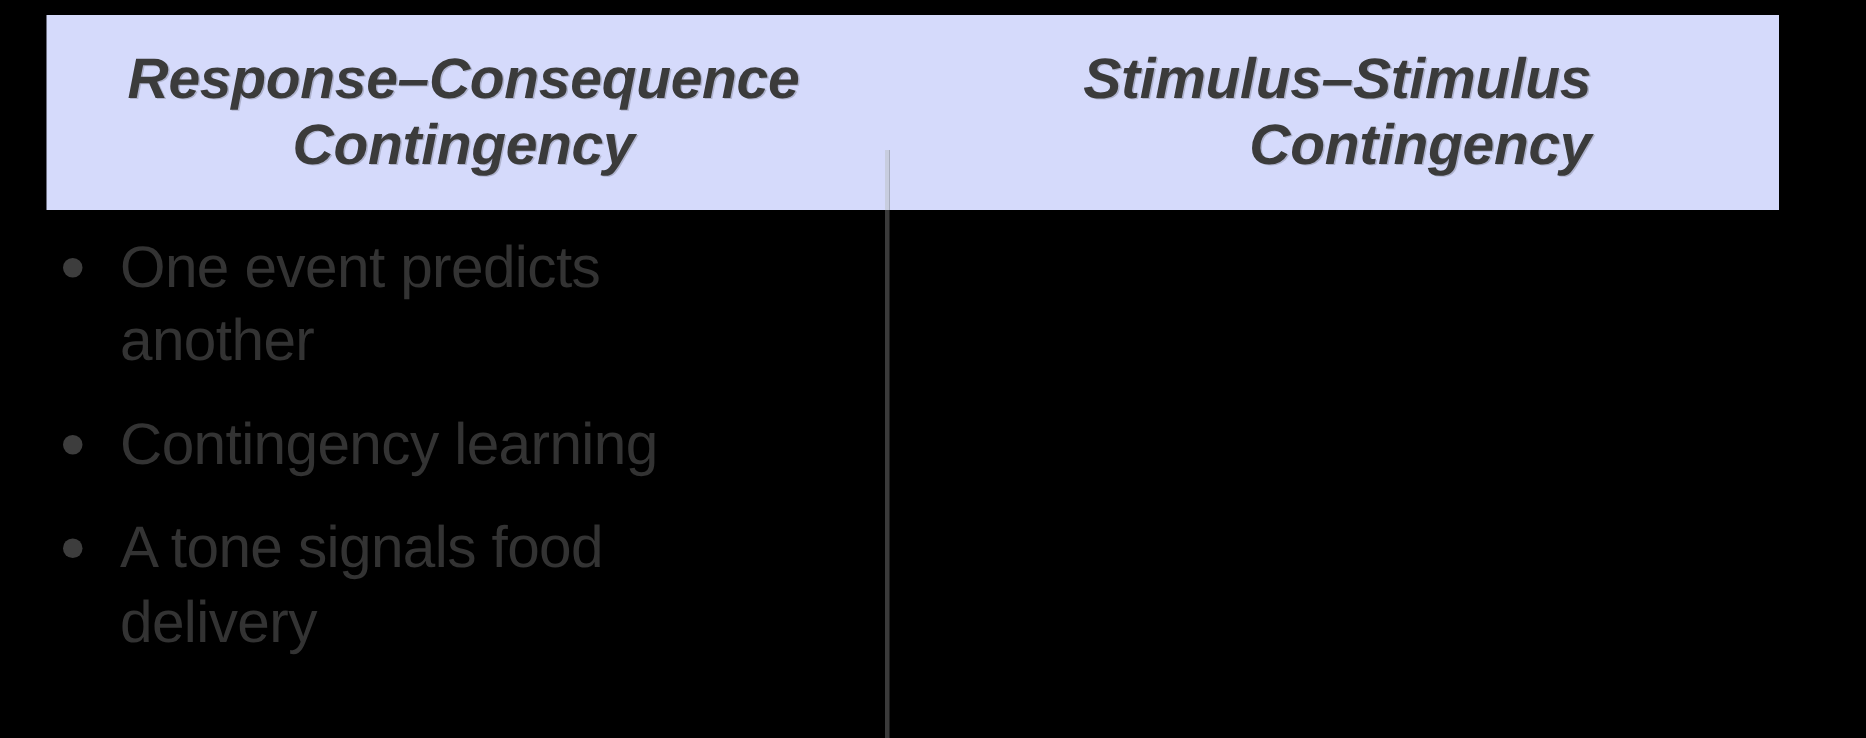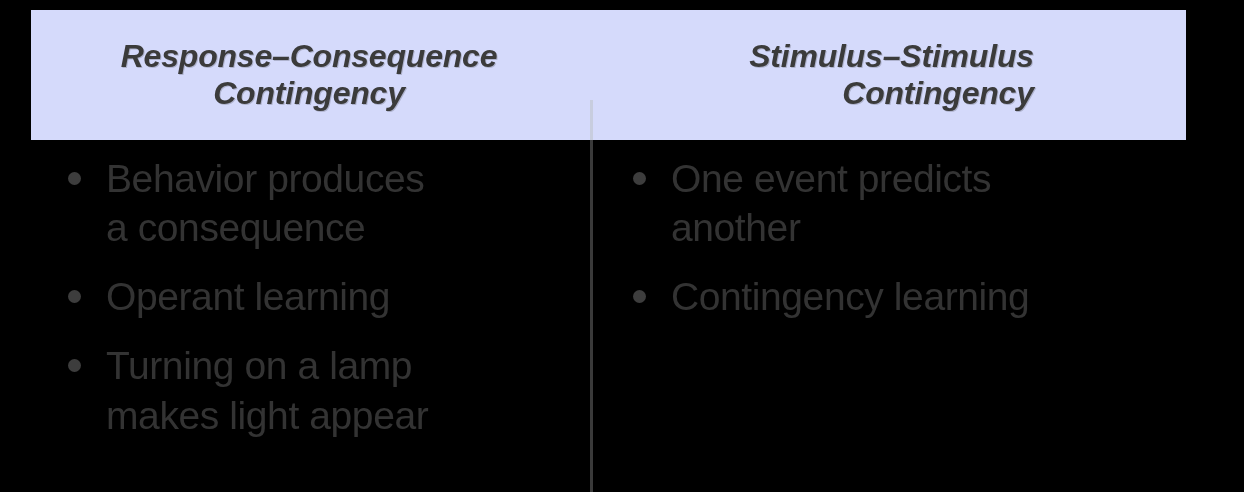--- a/index.html
+++ b/index.html
@@ -38,21 +38,21 @@
     align-items: center;
     justify-content: center;
     text-align: center;
     box-sizing: border-box;
   }
   .header-cell.left  { width: 560px; padding: 0 14px 0 10px; }
   .header-cell.right { width: 595px; padding: 0 10px 0 16px; text-align: right; }
 
   .header-title {
     font-family: "Liberation Sans", sans-serif;
-    font-size: 32px;
+    font-size: 38px;
     font-weight: 700;
     font-style: italic;
     line-height: 1.16;
     color: #3b3b3b;
     letter-spacing: -0.2px;
     white-space: pre-line;
     text-shadow: 1px 1px 0 rgba(0,0,0,0.18);
   }
 
   
@@ -138,47 +138,34 @@
       <div class="header-title">Stimulus–Stimulus
 Contingency</div>
     </div>
   </div>
 
   <div class="divider"></div>
   <div class="divider-cap"></div>
 
   <div class="columns">
 
-    <div class="col left">
-      <ul class="bullet-list">
-        <li class="bullet-item">
-          <span class="bullet-dot"></span>
-          <span class="bullet-text">Behavior produces
-a consequence</span>
-        </li>
-        <li class="bullet-item">
-          <span class="bullet-dot"></span>
-          <span class="bullet-text">Operant learning</span>
-        </li>
-        <li class="bullet-item">
-          <span class="bullet-dot"></span>
-          <span class="bullet-text">Turning on a lamp
-makes light appear</span>
-        </li>
-      </ul>
-    </div>
 
     <div class="col right">
       <ul class="bullet-list">
         <li class="bullet-item">
           <span class="bullet-dot"></span>
           <span class="bullet-text">One event predicts
 another</span>
         </li>
         <li class="bullet-item">
           <span class="bullet-dot"></span>
           <span class="bullet-text">Contingency learning</span>
         </li>
+        <li class="bullet-item">
+          <span class="bullet-dot"></span>
+          <span class="bullet-text">A tone signals food
+delivery</span>
+        </li>
       </ul>
     </div>
 
   </div>
 </div>
 
 </body></html>

